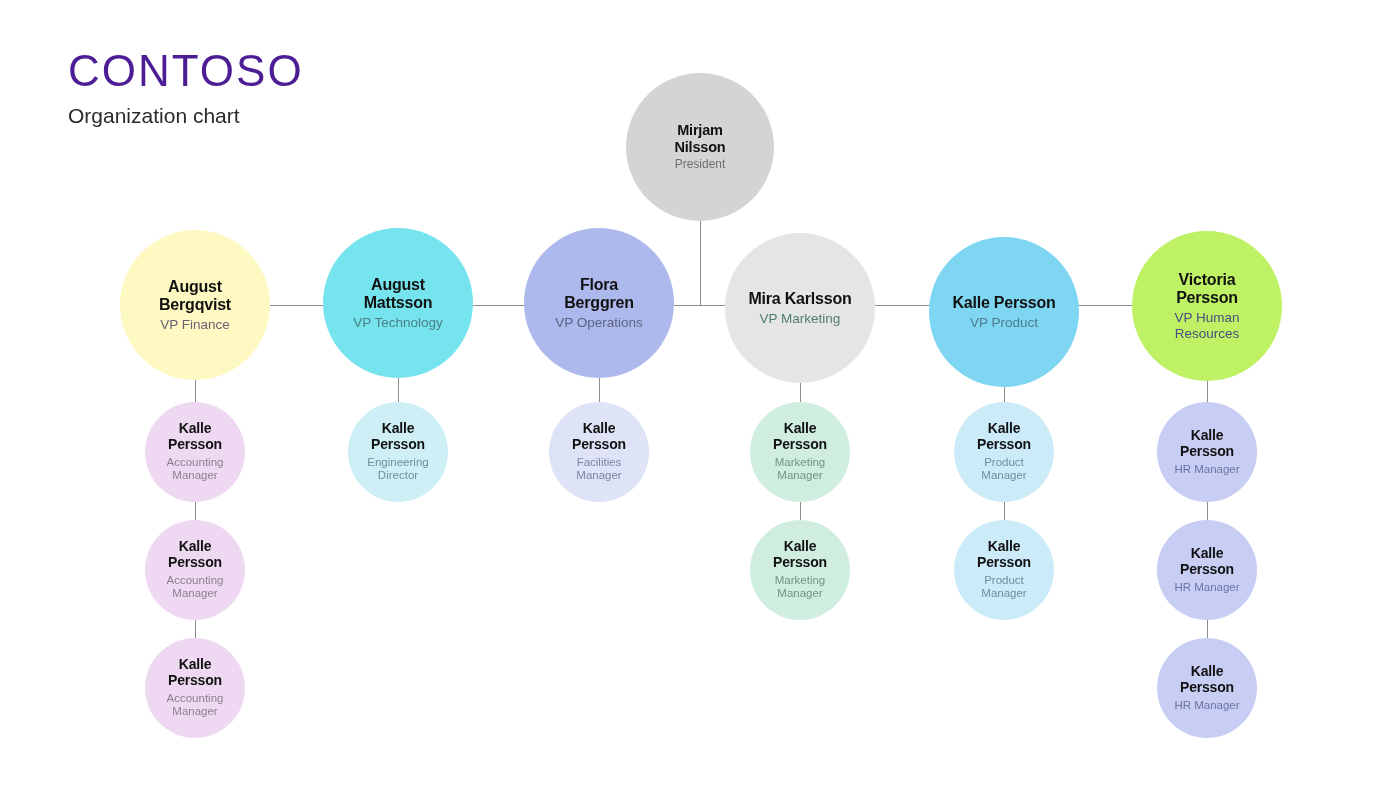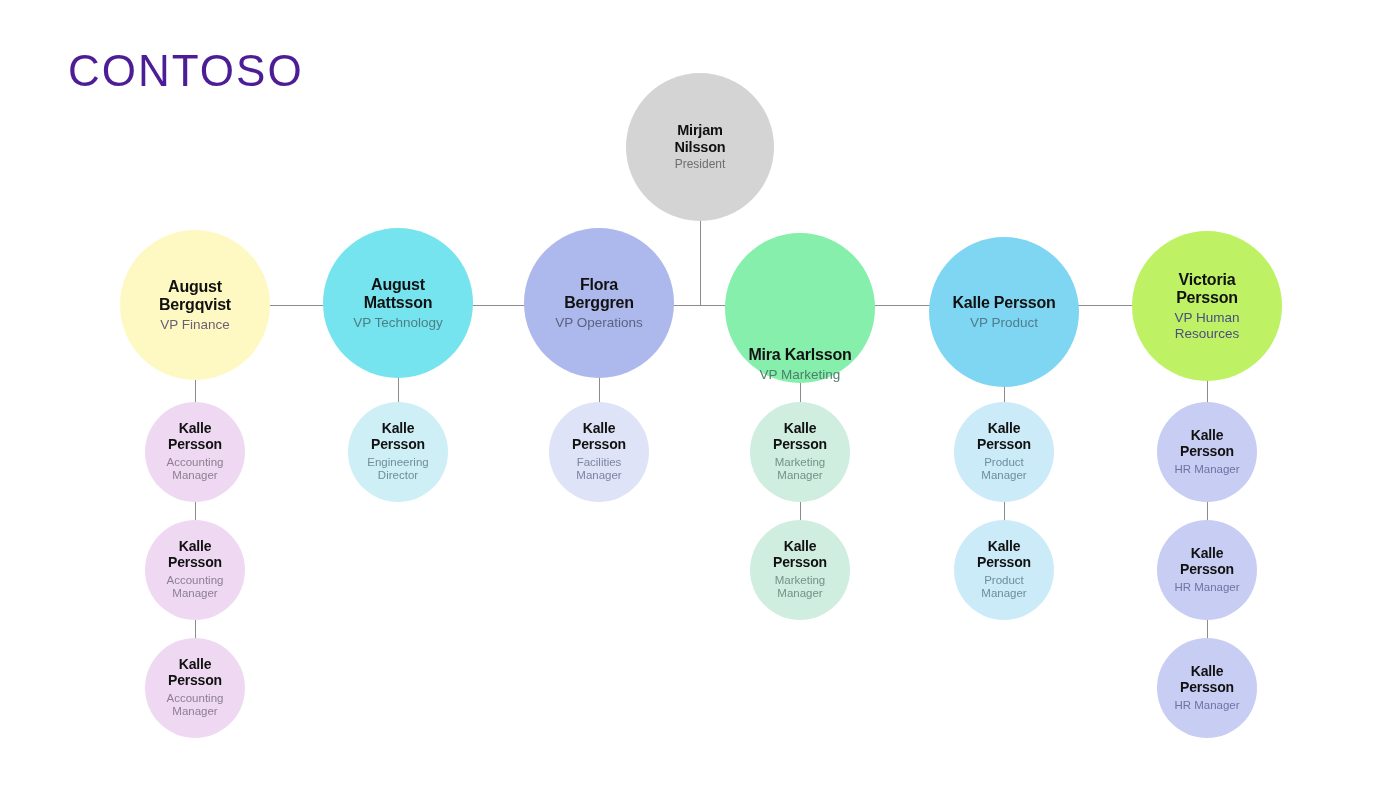--- a/index.html
+++ b/index.html
@@ -50,20 +50,21 @@
   .nm span{display:block;}
   .rl span{display:block;}
 </style>
 </head>
 <body>
 
 <div id="canvas">
 
   <div class="title-block">
     <div class="brand">CONTOSO</div>
+    <div class="subtitle">Organization chart</div>
   </div>
 
   <div id="lines">
       <div class="line h" style="left: 266px; top: 305px; width: 61px; background: rgb(140, 140, 140);"></div>
       <div class="line h" style="left: 469px; top: 305px; width: 59px; background: rgb(140, 140, 140);"></div>
       <div class="line h" style="left: 670px; top: 305px; width: 59px; background: rgb(140, 140, 140);"></div>
       <div class="line h" style="left: 871px; top: 305px; width: 62px; background: rgb(140, 140, 140);"></div>
       <div class="line h" style="left: 1075px; top: 305px; width: 61px; background: rgb(140, 140, 140);"></div>
       <div class="line v" style="left: 700px; top: 217px; height: 88px; background: rgb(140, 140, 140);"></div>
       <div class="line v" style="left: 195px; top: 376px; height: 30px; background: rgb(140, 140, 140);"></div>
@@ -150,21 +151,21 @@
       <div class="node sub" style="width: 100px; height: 100px; left: 549px; top: 402px; background: rgb(223, 227, 247);">
         <div class="nm">
           <span>Kalle</span>
           <span>Persson</span>
         </div>
         <div class="rl" style="color: rgb(124, 132, 163);">
           <span>Facilities</span>
           <span>Manager</span>
         </div>
       </div>
-      <div class="node vp" style="width: 150px; height: 150px; left: 725px; top: 233px; background: #86efac; justify-content: flex-end;">
+      <div class="node vp" style="width: 150px; height: 150px; left: 725px; top: 233px; background: #e5e5e5;">
         <div class="nm">
           <span>Mira Karlsson</span>
         </div>
         <div class="rl" style="color: rgb(78, 127, 106);">
           <span>VP Marketing</span>
         </div>
       </div>
       <div class="node sub" style="width: 100px; height: 100px; left: 750px; top: 402px; background: rgb(207, 238, 224);">
         <div class="nm">
           <span>Kalle</span>

